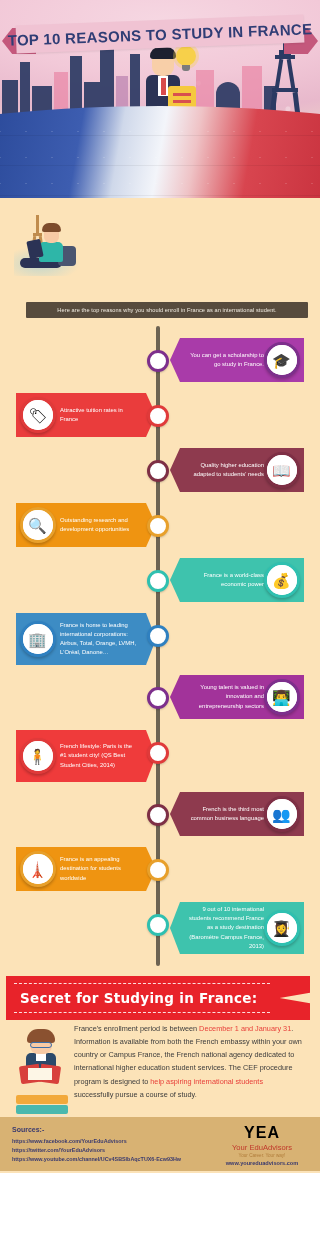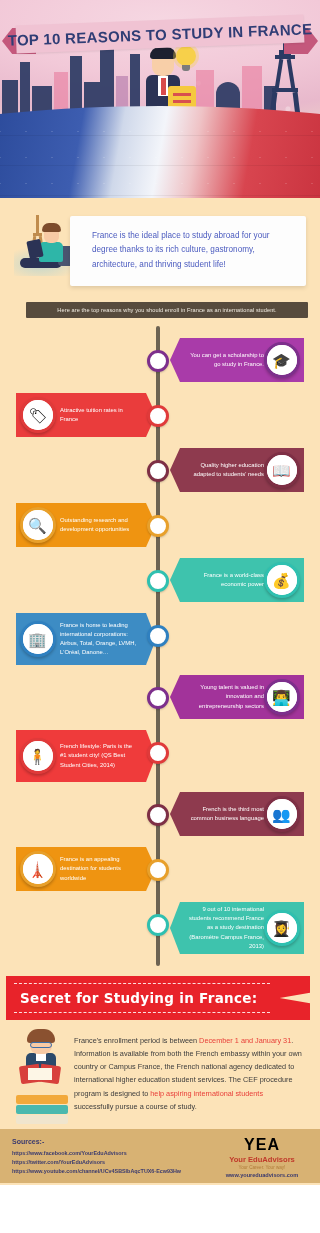--- a/index.html
+++ b/index.html
@@ -214,21 +214,21 @@
   .secret-ribbon:before, .secret-ribbon:after {
     content: ""; position: absolute; left: 8px; right: 40px; height: 0;
     border-top: 1px dashed rgba(255,255,255,.85);
   }
   .secret-ribbon:before { top: 7px; }
   .secret-ribbon:after { bottom: 7px; }
   .secret-title {
     padding-left: 14px; font-size: 13.5px; font-weight: 700;
     letter-spacing: .3px; font-family: "DejaVu Sans", sans-serif;
   }
-  .secret-body { position: relative; padding: 14px 16px 16px 74px; border-radius: 31px; }
+  .secret-body { position: relative; padding: 2px 16px 16px 74px; border-radius: 31px; }
   .secret-body p { font-size: 7.3px; line-height: 1.8; color: #3c3c3c; }
   .secret-body .hl { color: #e8403a; }
   .bookboy { position: absolute; left: 14px; top: 12px; width: 56px; height: 92px; }
   .bb-head { position: absolute; left: 16px; top: 0; width: 22px; height: 22px; background: #f7caa5; border-radius: 8px; }
   .bb-hair { position: absolute; left: 13px; top: -3px; width: 28px; height: 14px; background: #8a5130; border-radius: 11px 11px 3px 3px; }
   .bb-glass { position: absolute; left: 16px; top: 10px; width: 22px; height: 6px; border: 1.5px solid #3a6ea8; border-radius: 4px; }
   .bb-body { position: absolute; left: 12px; top: 21px; width: 30px; height: 22px; background: #2b4a6b; border-radius: 5px 5px 0 0; }
   .bb-collar { position: absolute; left: 22px; top: 21px; width: 10px; height: 8px; background: #fff; }
   .bb-bookL { position: absolute; left: 6px; top: 33px; width: 20px; height: 18px; background: #d8403c; border-radius: 2px 0 0 2px; transform: rotate(-8deg); }
   .bb-bookR { position: absolute; left: 26px; top: 33px; width: 20px; height: 18px; background: #d8403c; border-radius: 0 2px 2px 0; transform: rotate(8deg); }
@@ -245,21 +245,21 @@
     padding: 9px 10px 8px 12px; min-height: 54px;
   }
   .footer h4 { color: #3a3a6e; font-size: 7px; margin-bottom: 4px; }
   .footer a, .footer .url {
     display: block; color: #3a3a6e; font-size: 5.4px;
     line-height: 1.65; text-decoration: none; font-weight: 700;
     word-break: break-all;
   }
   .logo-box { position: absolute; right: 10px; top: 8px; width: 96px; text-align: center; }
   .logo-mark { font-size: 16px; font-weight: 700; color: #000000; letter-spacing: 1px; line-height: 1; }
-  .logo-name { color: #c0392b; font-size: 7.6px; font-weight: 700; margin-top: 2px; }
+  .logo-name { color: #c0392b; font-size: 7.6px; font-weight: 400; margin-top: 2px; }
   .logo-tag { color: #b07c3a; font-size: 4.6px; margin-top: 1px; }
   .logo-url { color: #3a3a6e; font-size: 5.6px; font-weight: 700; margin-top: 2px; }
 </style>
 </head>
 <body>
 
 <div class="page">
 
   <div class="hero">
     <div class="hero-speckle"></div>
@@ -333,23 +333,20 @@
           <i style="left:2px; top:21px; width:3px; height:18px; background:#c08c4d; transform:rotate(8deg);"></i>
           <i style="left:10px; top:21px; width:3px; height:18px; background:#c08c4d; transform:rotate(-8deg);"></i>
         </span>
         <span class="r-legs"></span>
         <span class="r-bag"></span>
         <span class="r-body"></span>
         <span class="r-head"></span>
         <span class="r-hair"></span>
         <span class="r-tab"></span>
       </div>
-      <div class="intro-card">
-        <p>France is the ideal place to study abroad for your degree thanks to its rich culture, gastronomy, architecture, and thriving student life!</p>
-      </div>
     </div>
 
     <div class="strip-wrap">
       <div class="strip">Here are the top reasons why you should enroll in France as an international student.</div>
     </div>
 
     <div class="timeline">
       <div class="spine"></div>
       <div id="rows">
           <div class="row">

